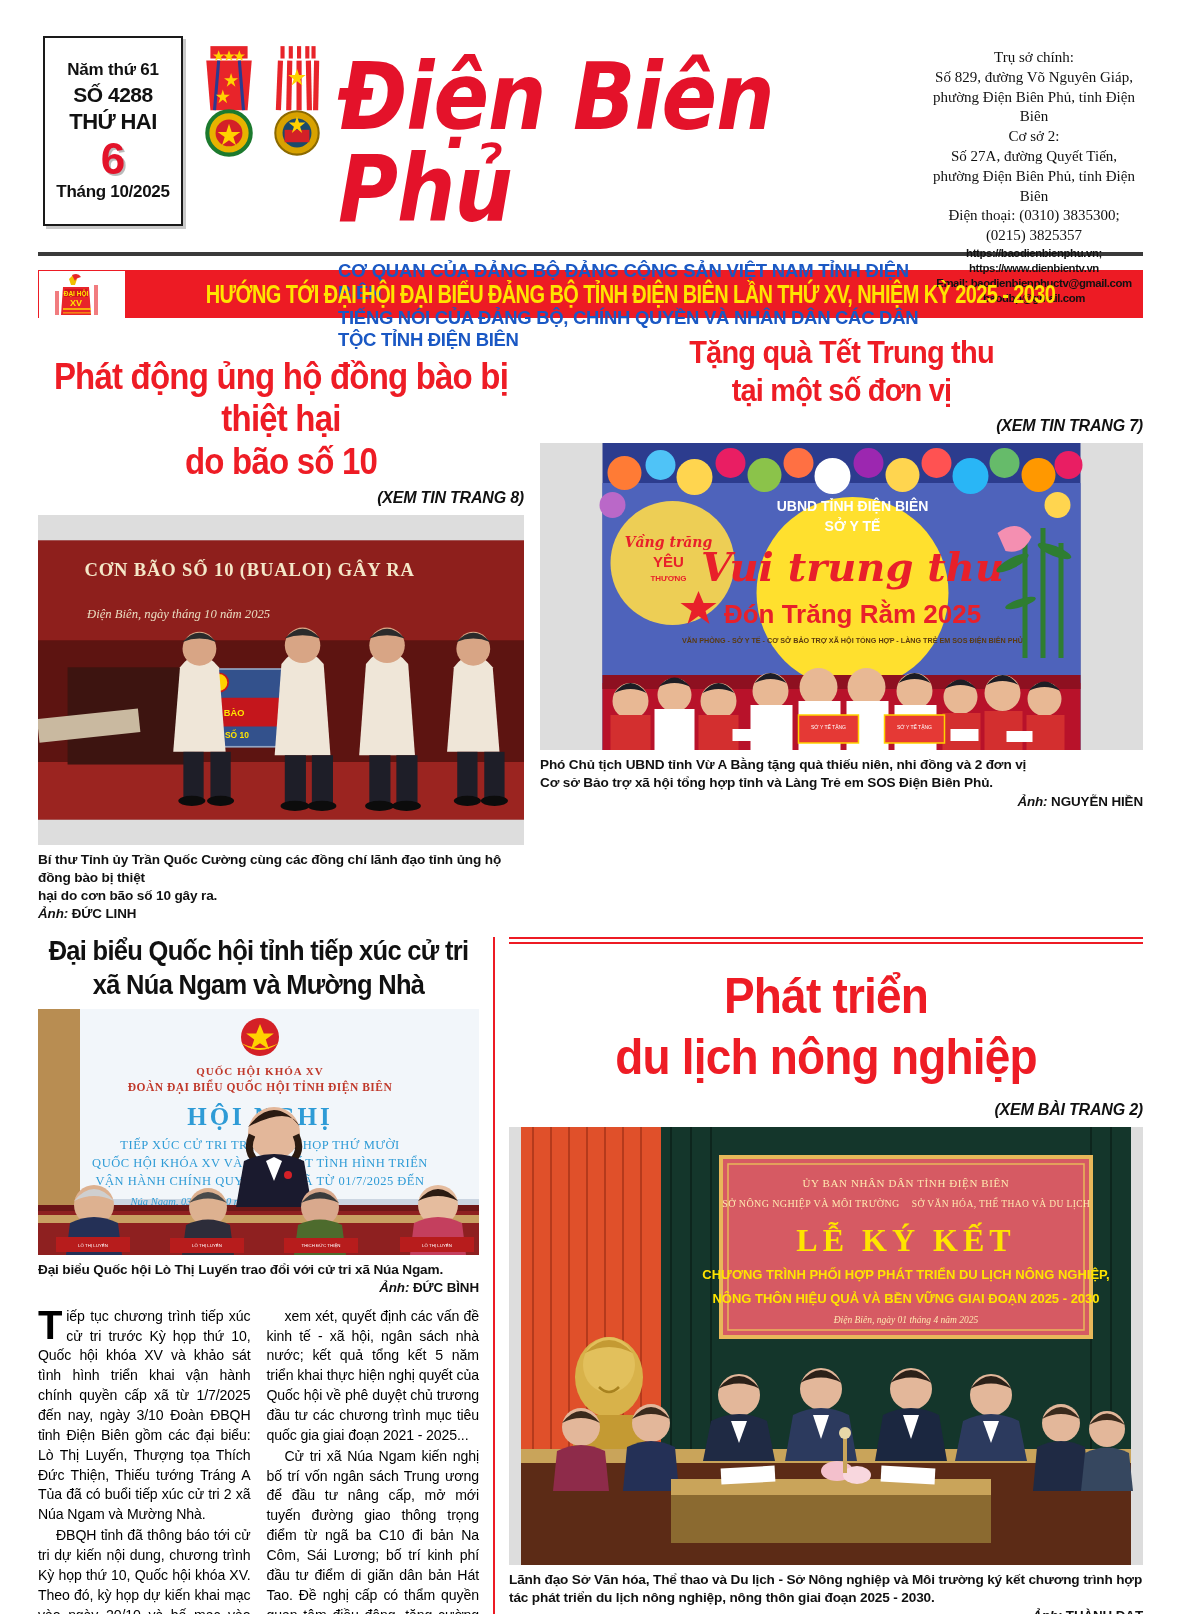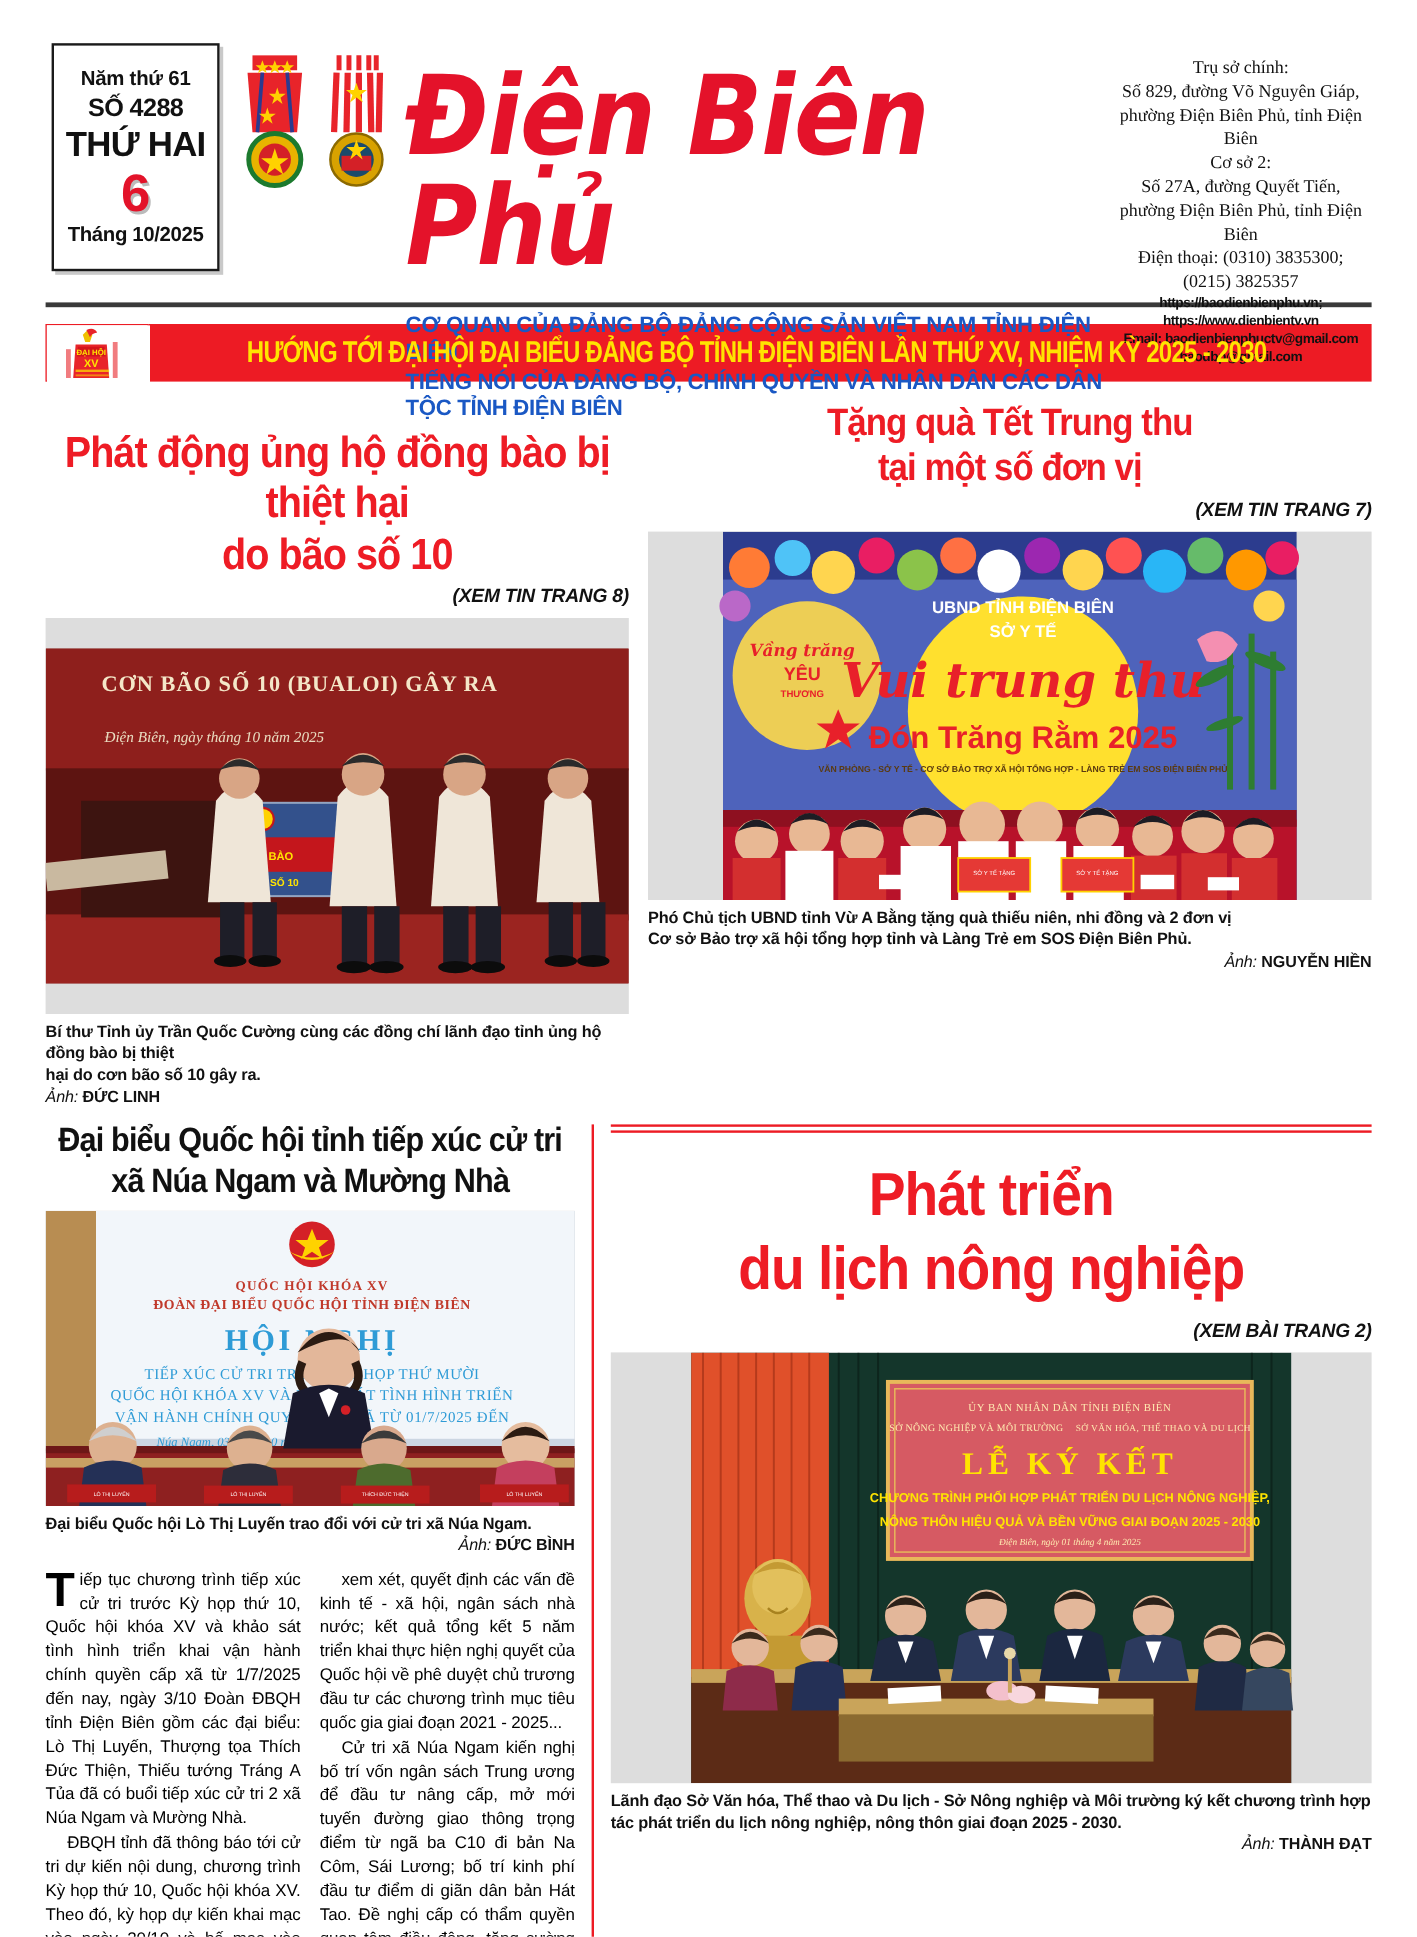--- a/index.html
+++ b/index.html
@@ -15,21 +15,21 @@
   
   .masthead { display: flex; align-items: flex-start; padding-top: 36px; height: 248px; }
 
   .datebox {
     width: 140px; min-height: 190px; border: 2px solid #1a1a1a;
     display: flex; flex-direction: column; align-items: center; justify-content: center;
     padding: 6px 4px; text-align: center; box-shadow: 3px 3px 0 #c9c9c9;
   }
   .datebox .l1 { font-size: 17px; font-weight: bold; color: #111; letter-spacing: -0.2px; }
   .datebox .l2 { font-size: 21px; font-weight: bold; color: #111; margin-top: 3px; letter-spacing: -0.5px; }
-  .datebox .l3 { font-size: 29px; font-weight: bold; color: #111; margin-top: 2px; letter-spacing: -0.6px; }
+  .datebox .l3 { font-size: 22px; font-weight: bold; color: #111; margin-top: 2px; letter-spacing: -0.6px; }
   .datebox .l4 { font-size: 44px; font-weight: bold; color: #e3132a; line-height: .98; margin: 2px 0; text-shadow: 2px 2px 0 #bbb; }
   .datebox .l5 { font-size: 17px; font-weight: bold; color: #111; letter-spacing: -0.3px; }
 
   .medals { width: 150px; display: flex; justify-content: center; gap: 6px; padding-top: 6px; }
   .medal { width: 62px; }
 
   .titlecol { flex: 1; display: flex; flex-direction: column; align-items: center; padding-top: 26px; }
   .papertitle {
     font-family: "DejaVu Sans", sans-serif;
     font-size: 82px; font-weight: bold; color: #e4122a;
@@ -62,21 +62,21 @@
     color: #ee1c25; font-weight: bold; text-align: center;
     font-size: 33px; line-height: 1.16; letter-spacing: -0.8px; transform: scaleY(1.1);
   }
   .hl-red.small { font-size: 29px; }
   .seetag { text-align: right; font-size: 16px; font-weight: bold; font-style: italic; color: #111; margin-top: 12px; letter-spacing: -0.2px; }
 
   .photo { width: 100%; position: relative; overflow: hidden; background: #ddd; }
 
   .cap { font-size: 13.6px; line-height: 1.34; color: #111; font-weight: bold; margin-top: 6px; letter-spacing: -0.15px; }
   .credit { text-align: right; font-size: 13.4px; font-weight: bold; letter-spacing: -0.1px; }
-  .credit i { font-weight: normal; font-style: italic; }
+  .credit i { font-weight: bold; font-style: italic; }
 
   
   .lowergrid { display: flex; margin-top: 14px; }
   .lowL { width: 455px; padding-right: 14px; }
   .lowR { flex: 1; padding-left: 14px; border-left: 2px solid #ed1b24; }
 
   .hl-black {
     color: #111; font-weight: bold; text-align: center;
     font-size: 25.5px; line-height: 1.2; letter-spacing: -0.7px; transform: scaleY(1.1);
   }
@@ -473,21 +473,21 @@
     <div class="lowR">
       <div class="thinrule"></div>
       <div class="thinrule2"></div>
 
       <div class="hl-red" style="font-size:46px;margin-top:26px;line-height:1.22;">
         <div>Phát triển</div>
         <div>du lịch nông nghiệp</div>
       </div>
       <div class="seetag" style="margin-top:18px;">(XEM BÀI TRANG 2)</div>
 
-      <div class="photo" style="height:359px;margin-top:8px;">
+      <div class="photo" style="height:438px;margin-top:8px;">
         <svg viewBox="0 0 610 438" style="width:100%;height:100%;display:block;">
           <rect width="610" height="438" fill="#14362b"></rect>
           <rect x="0" y="0" width="140" height="330" fill="#e0502a"></rect>
           <g stroke="#b53a1c" stroke-width="2">
             <line x1="12" y1="0" x2="12" y2="330"></line>
               <line x1="30" y1="0" x2="30" y2="330"></line>
             <line x1="48" y1="0" x2="48" y2="330"></line>
               <line x1="66" y1="0" x2="66" y2="330"></line>
             <line x1="84" y1="0" x2="84" y2="330"></line>
               <line x1="102" y1="0" x2="102" y2="330"></line>

